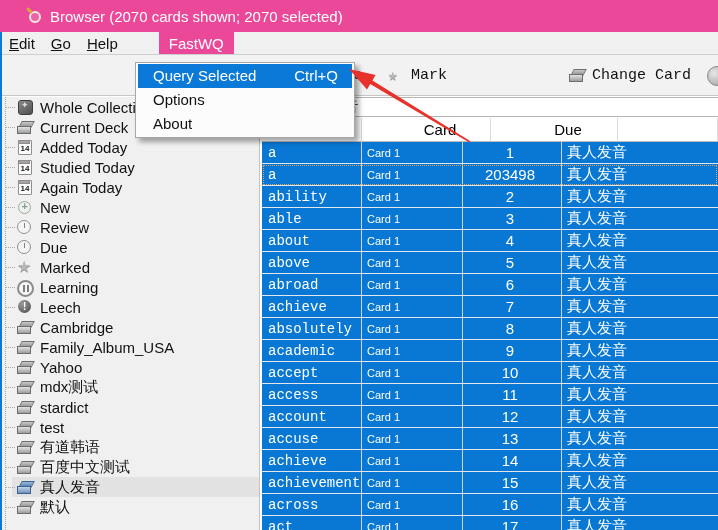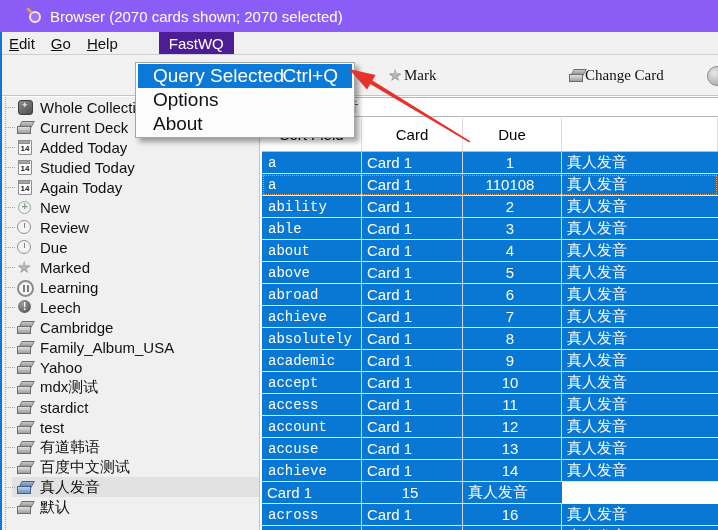--- a/index.html
+++ b/index.html
@@ -1,36 +1,36 @@
 <!DOCTYPE html>
 <html><head>
 <meta charset="utf-8">
 <style>
   html,body{margin:0;padding:0;background:#fff;}
   .stage{position:relative;width:718px;height:530px;overflow:hidden;
          font-family:"Liberation Sans",sans-serif;background:#fff;}
   
-  .titlebar{position:absolute;left:0;top:0;width:718px;height:32px;background:#8b5cf6;
+  .titlebar{position:absolute;left:0;top:0;width:718px;height:32px;background:#ec4899;
             display:flex;align-items:center;color:#fff;font-size:15px;}
   .mag-icon{position:relative;width:16px;height:16px;margin:0 8px 0 26px;display:inline-block;}
   .mag-icon::before{content:"";position:absolute;right:1px;bottom:1px;width:8px;height:8px;
             border:2px solid #efe9df;border-radius:50%;background:rgba(255,255,255,.15);}
   .mag-icon::after{content:"";position:absolute;left:0;top:1px;width:7px;height:3px;background:#d9a441;
             transform:rotate(45deg);border-radius:2px;}
   
   .menubar{position:absolute;left:0;top:32px;width:718px;height:23px;background:#f0f0f0;
            display:flex;align-items:stretch;font-size:15px;color:#111;border-bottom:1px solid #cfcfcf;box-sizing:border-box;}
   .mb-item{display:flex;align-items:center;padding:0 7px;margin-left:2px;}
   .mb-item .mn{text-decoration:underline;}
-  .mb-item.active{background:#4c1d95;color:#fff;margin-left:34px;padding:0 10px;}
+  .mb-item.active{background:#ec4899;color:#fff;margin-left:34px;padding:0 10px;}
   
   .toolbar{position:absolute;left:0;top:55px;width:718px;height:41px;background:#f2f2f2;
            border-bottom:1px solid #c6c6c6;box-sizing:border-box;}
-  .tbtn{position:absolute;top:0;height:40px;display:flex;align-items:center;
-        font-family:Liberation Serif, serif;font-size:15px;color:#111;}
+  .tbtn{position:absolute;top:0;height:40px;display:flex;align-items:center;gap:7px;
+        font-family:Liberation Mono, monospace;font-size:15px;color:#111;}
   .ti-info{left:303px}.ti-mark{left:388px}.ti-suspend{left:466px}.ti-deck{left:569px}
   .ti-extra{position:absolute;top:11px;right:-9px;width:18px;height:18px;border-radius:50%;
         background:radial-gradient(circle at 35% 35%,#e8e8e8,#9a9a9a);border:1px solid #8a8a8a;}
   
   .icn{position:relative;display:inline-block;width:16px;height:15px;flex:0 0 auto;vertical-align:middle;}
   .star-icon::before{content:"★";position:absolute;left:0;top:-3px;font-size:16px;color:#b7b7b7;
         text-shadow:0 1px 0 #8f8f8f;}
   .pause-icon::before{content:"";position:absolute;left:0;top:0;width:13px;height:13px;
         border:2px solid #8b8b8b;border-radius:50%;background:#f6f6f6;}
   .pause-icon::after{content:"";position:absolute;left:6px;top:5px;width:2px;height:7px;background:#7c7c7c;
@@ -75,35 +75,35 @@
   .side-item{position:relative;height:20px;margin-left:12px;display:flex;align-items:center;gap:7px;
            font-size:15px;color:#111;white-space:nowrap;}
   .side-item::before{content:"";position:absolute;left:-7px;top:10px;width:10px;border-top:1px dotted #a8a8a8;}
   .side-item .icn{margin-left:5px;z-index:1;}
   .side-item.selected{background:#e2e2e2;}
   
   .search-input{position:absolute;left:262px;top:97px;width:456px;height:20px;box-sizing:border-box;
         border:none;border-top:1px solid #b5b5b5;border-bottom:1px solid #b5b5b5;background:#fff;
         font-family:"Liberation Sans",sans-serif;font-size:14px;padding:0 0 0 7px;color:#111;outline:none;}
   .table-area{position:absolute;left:262px;top:118px;right:0;bottom:0;overflow:hidden;}
-  .thead{display:grid;grid-template-columns:100px 101px 99px auto;height:34px;
-        border-bottom:1px solid #bdbdbd;background:#fff;box-sizing:border-box;}
+  .thead{display:grid;grid-template-columns:100px 101px 99px auto;height:24px;
+        border-bottom:1px solid #bdbdbd;background:#fff;box-sizing:border-box;gap:28px;}
   .th{display:flex;align-items:center;justify-content:center;font-size:15px;color:#000;
         border-right:1px solid #dcdcdc;box-sizing:border-box;}
   .trow{display:grid;grid-template-columns:100px 101px 99px auto;height:22px;box-sizing:border-box;}
   .trow.focused{outline:1px dotted #d8a05f;outline-offset:-2px;}
   .c{background:#0878d4;color:#fff;display:flex;align-items:center;overflow:hidden;white-space:nowrap;
         border-right:1px solid #cfd4d9;border-bottom:1px solid #e4e7ea;box-sizing:border-box;}
   .sortf{font-family:"Liberation Mono",monospace;font-size:14px;padding-left:6px;}
-  .cardc{font-size:15px;padding-left:5px;}
+  .cardc{font-size:11px;padding-left:5px;}
   .duec{font-size:15px;justify-content:center;padding-right:4px;}
   .deckc{font-size:15px;padding-left:5px;border-right:none;}
   
   .popup{position:absolute;left:135px;top:62px;width:220px;background:#fcfcfc;border:1px solid #a7a7a7;
-        box-shadow:4px 4px 5px rgba(0,0,0,.35);z-index:50;padding:1px 0;box-sizing:border-box;font-size:19px;}
+        box-shadow:4px 4px 5px rgba(0,0,0,.35);z-index:50;padding:1px 0;box-sizing:border-box;font-size:15px;}
   .pitem{position:relative;height:24px;line-height:24px;margin:0 2px;padding-left:15px;color:#111;}
   .pitem.active{background:#0b79d7;color:#fff;}
   .pitem .shortcut{position:absolute;right:14px;top:0;}
   
   .left-border{position:absolute;left:0;top:32px;width:2px;bottom:0;background:#0b79d7;z-index:40;}
   .arrow-svg{position:absolute;left:0;top:0;z-index:60;pointer-events:none;}
 </style>
 </head>
 <body>
 
@@ -284,21 +284,21 @@
         <div class="trow">
           <div class="c sortf">a</div>
           <div class="c cardc">Card 1</div>
           <div class="c duec">1</div>
           <div class="c deckc">真人发音</div>
         </div>
 
         <div class="trow focused">
           <div class="c sortf">a</div>
           <div class="c cardc">Card 1</div>
-          <div class="c duec">110108</div>
+          <div class="c duec">203498</div>
           <div class="c deckc">真人发音</div>
         </div>
 
         <div class="trow">
           <div class="c sortf">ability</div>
           <div class="c cardc">Card 1</div>
           <div class="c duec">2</div>
           <div class="c deckc">真人发音</div>
         </div>
 
@@ -380,20 +380,21 @@
         </div>
 
         <div class="trow">
           <div class="c sortf">achieve</div>
           <div class="c cardc">Card 1</div>
           <div class="c duec">14</div>
           <div class="c deckc">真人发音</div>
         </div>
 
         <div class="trow">
+          <div class="c sortf">achievement</div>
           <div class="c cardc">Card 1</div>
           <div class="c duec">15</div>
           <div class="c deckc">真人发音</div>
         </div>
 
         <div class="trow">
           <div class="c sortf">across</div>
           <div class="c cardc">Card 1</div>
           <div class="c duec">16</div>
           <div class="c deckc">真人发音</div>

